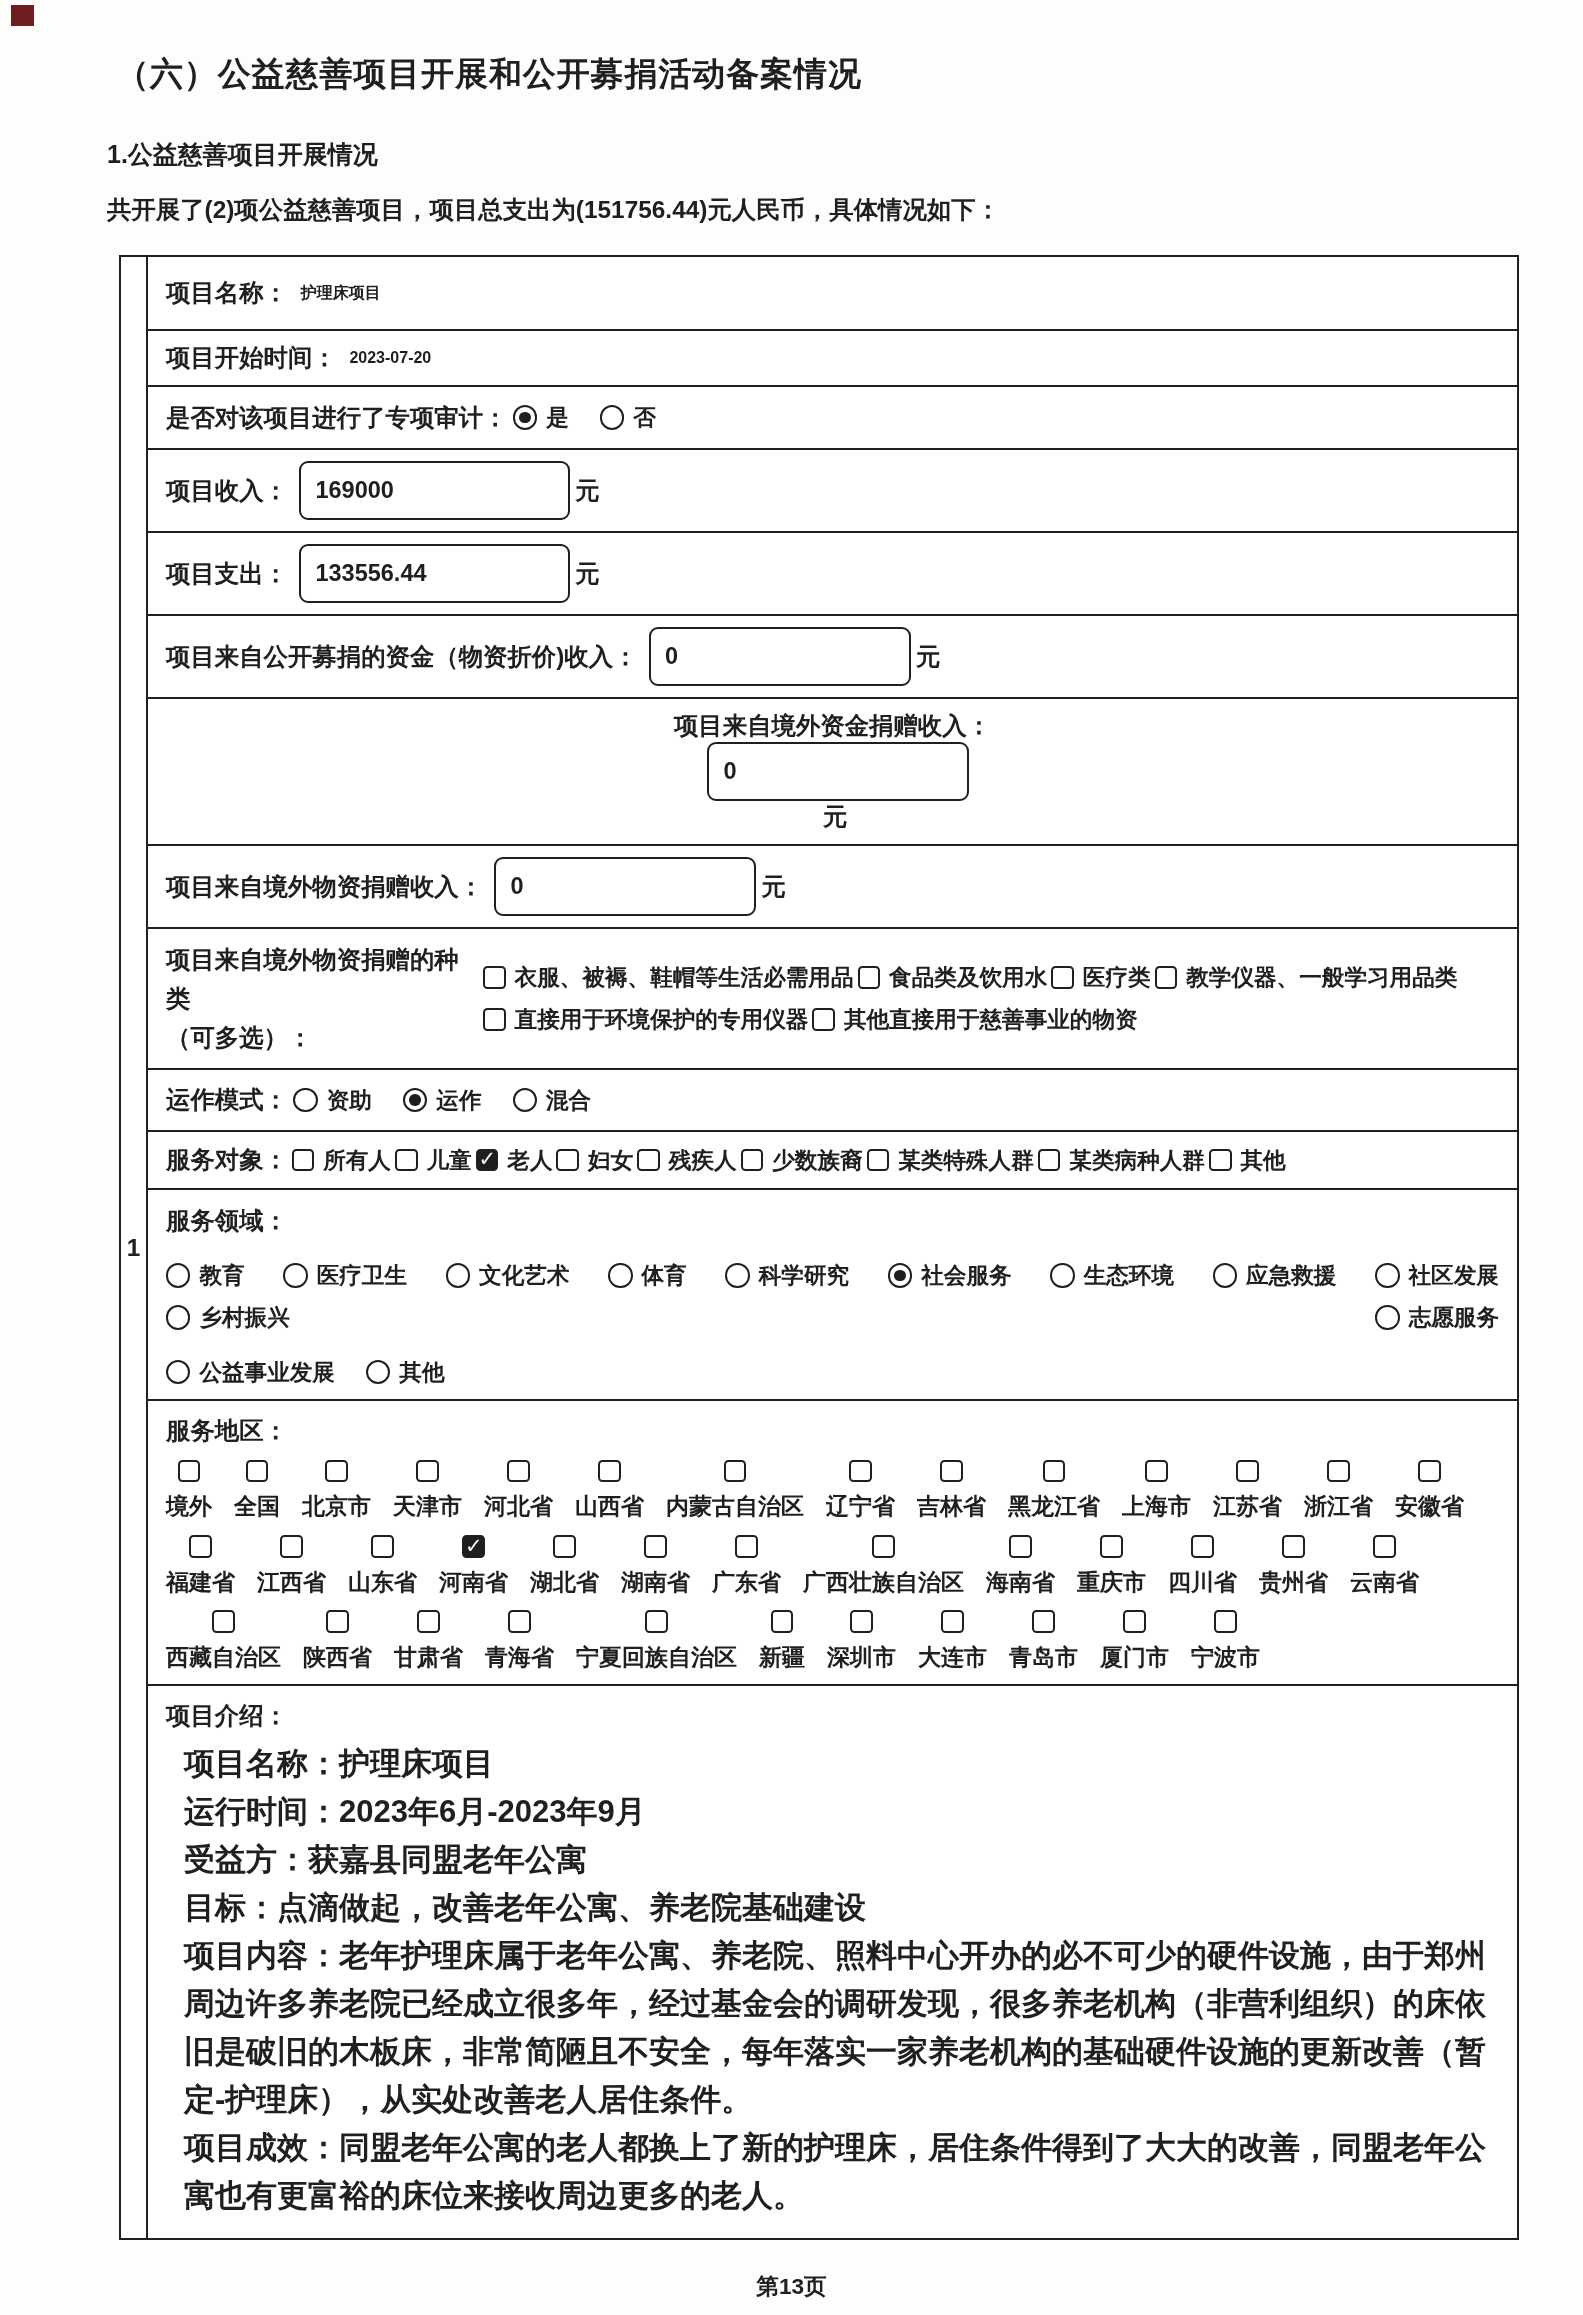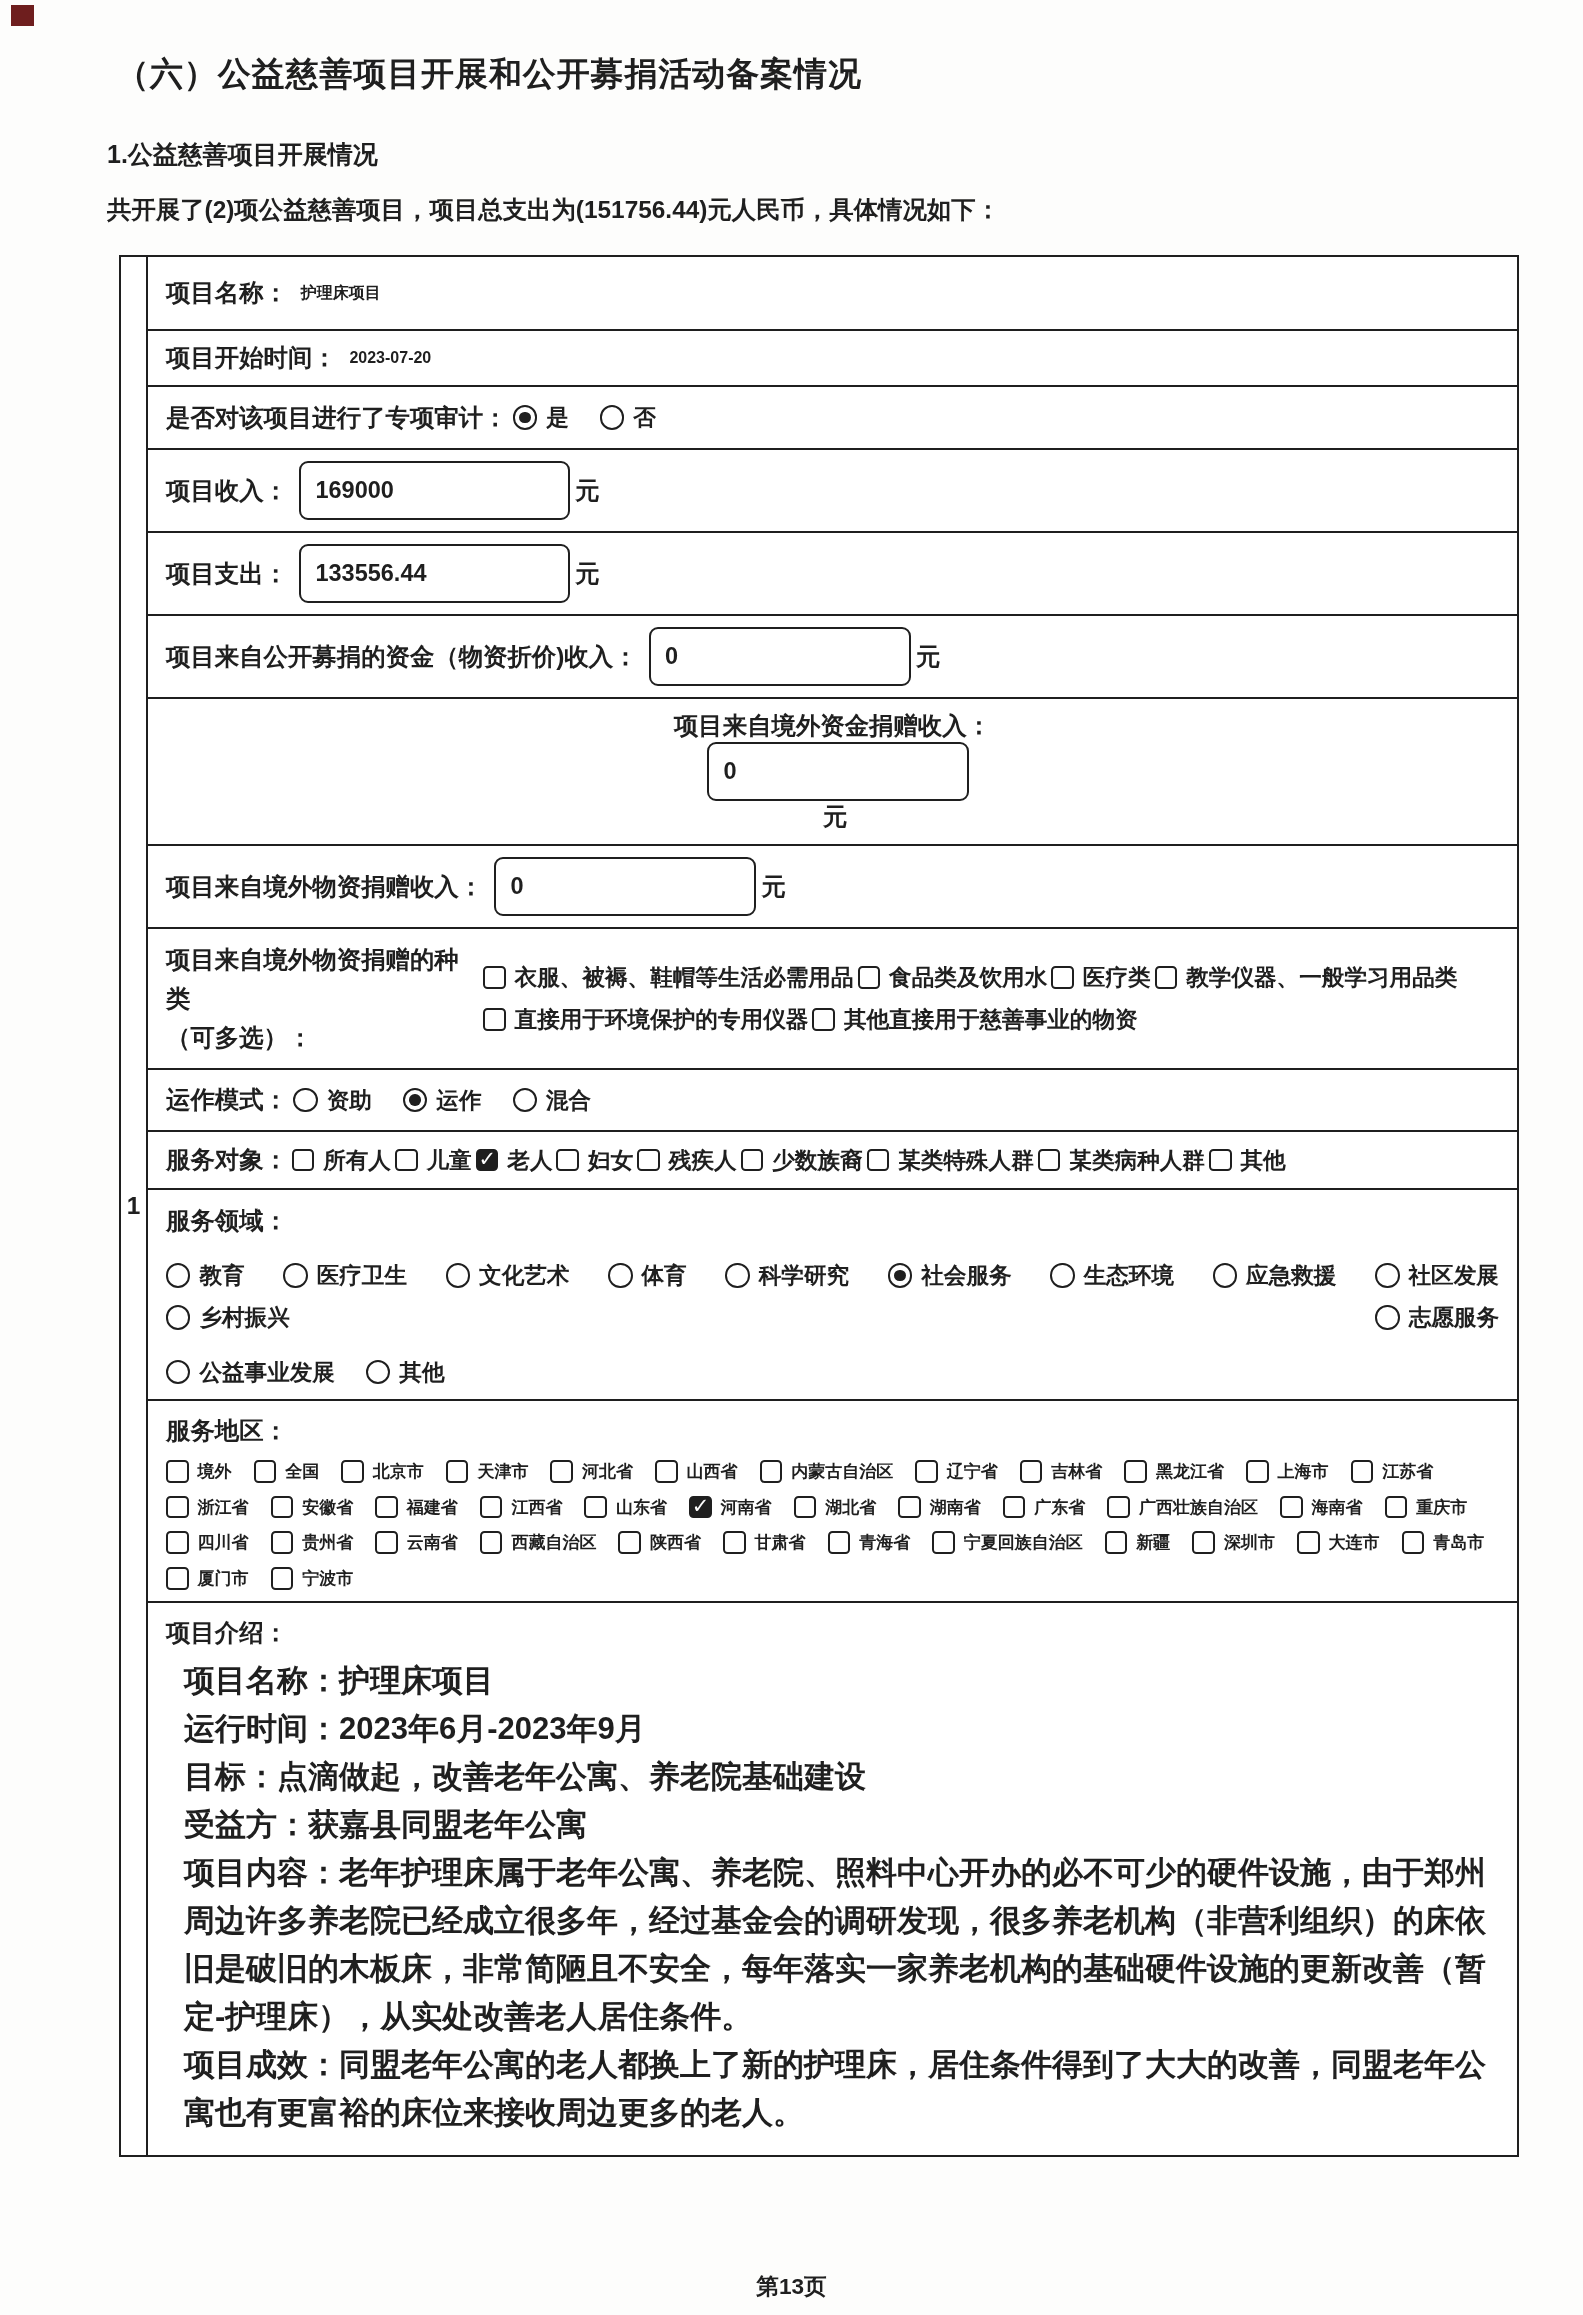--- a/index.html
+++ b/index.html
@@ -91,21 +91,21 @@
   .r-ogoods { min-height: 58px; }
   .r-types  { min-height: 76px; align-items: center; }
   .r-types .type-label { width: 317px; flex: none; line-height: 1.6; }
   .r-types .opts { flex: 1; min-width: 0; }
   .r-mode   { min-height: 62px; }
   .r-targets{ min-height: 58px; }
   .r-fields { min-height: 147px; padding-top: 14.5px; }
   .r-fields .field-line { margin-top: 23.5px; }
   .r-areas  { min-height: 165px; padding-top: 14.5px; }
   .r-areas .opts { margin-top: 12.7px; column-gap: 22px; row-gap: 12.7px; }
-  .r-areas .opt { font-size: 17px; }
+  .r-areas .opt { font-size: 23px; flex-direction: column; }
   .r-intro  { min-height: 333px; padding-top: 14.5px; padding-bottom: 18px; }
   .intro-lines { margin-left: 18px; margin-top: 7.2px; }
   .intro-line { font-size: 31px; line-height: 1.55; }
   .footer {
     position: absolute; left: 0; right: 0; top: 2478;
     top: 2242px; text-align: center; font-size: 22.6px; margin-top: 29px;
   }
 </style>
 </head>
 <body>
@@ -557,23 +557,23 @@
     </div>
 
     <div class="row r-intro block">
       <div class="lbl">项目介绍：</div>
       <div class="intro-lines">
 
           <div class="intro-line">项目名称：护理床项目</div>
 
           <div class="intro-line">运行时间：2023年6月-2023年9月</div>
 
+          <div class="intro-line">受益方：获嘉县同盟老年公寓</div>
+
           <div class="intro-line">目标：点滴做起，改善老年公寓、养老院基础建设</div>
-
-          <div class="intro-line">受益方：获嘉县同盟老年公寓</div>
 
           <div class="intro-line">项目内容：老年护理床属于老年公寓、养老院、照料中心开办的必不可少的硬件设施，由于郑州周边许多养老院已经成立很多年，经过基金会的调研发现，很多养老机构（非营利组织）的床依旧是破旧的木板床，非常简陋且不安全，每年落实一家养老机构的基础硬件设施的更新改善（暂定-护理床），从实处改善老人居住条件。</div>
 
           <div class="intro-line">项目成效：同盟老年公寓的老人都换上了新的护理床，居住条件得到了大大的改善，同盟老年公寓也有更富裕的床位来接收周边更多的老人。</div>
         </div>
     </div>
 
   </div>
 </div>
 

